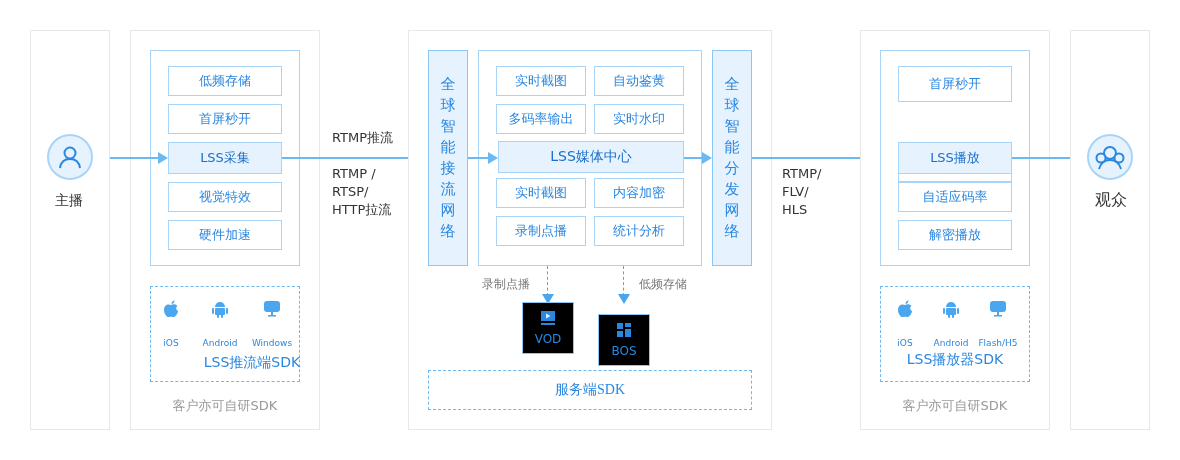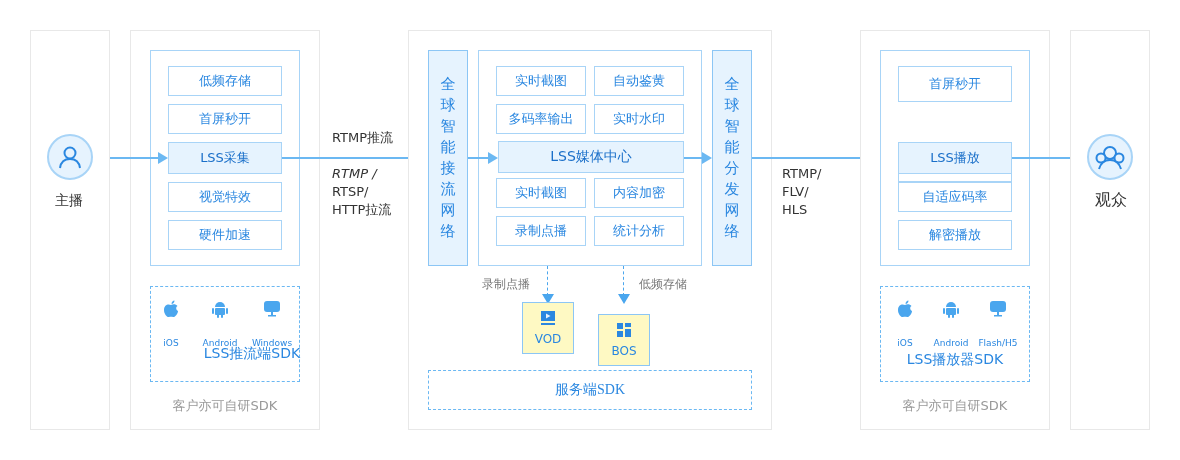--- a/index.html
+++ b/index.html
@@ -14,21 +14,21 @@
   .gray-label { position: absolute; color: #999; font-size: 13px; white-space: nowrap; text-align: center; }
   .black-label { position: absolute; color: #333; font-size: 13px; white-space: nowrap; line-height: 20px; }
   .hline { position: absolute; height: 1.5px; background: #6bb8f2; }
   .arrow-r { position: absolute; width: 0; height: 0; border-top: 6px solid transparent; border-bottom: 6px solid transparent; border-left: 10px solid #6bb8f2; }
   .arrow-d { position: absolute; width: 0; height: 0; border-left: 6px solid transparent; border-right: 6px solid transparent; border-top: 10px solid #4aa6ee; }
   .vdash { position: absolute; width: 0; border-left: 1.5px dashed #4aa6ee; }
   .avatar { position: absolute; width: 46px; height: 46px; border-radius: 50%; background: #e6f3fe; border: 2px solid #a8d4f7; display: flex; align-items: center; justify-content: center; }
   .platform { position: absolute; display: flex; flex-direction: column; align-items: center; width: 50px; }
   .platform .lbl { font-size: 9px; color: #2a87e0; margin-top: 20px; white-space: nowrap; }
   .sdk-title { position: absolute; font-size: 14px; color: #2a87e0; white-space: nowrap; text-align: center; }
-  .store { position: absolute; width: 52px; height: 52px; border: 1px solid #8cc6f5; background: #fef9c3; display: flex; flex-direction: column; align-items: center; justify-content: center; }
+  .store { position: absolute; width: 52px; height: 52px; border: 1px solid #8cc6f5; background: #000000; display: flex; flex-direction: column; align-items: center; justify-content: center; }
   .store .lbl { font-size: 12px; color: #2a87e0; margin-top: 6px; }
 </style>
 </head>
 <body>
 
 <div class="outer" style="left:30px;top:30px;width:80px;height:400px;"></div>
 <div class="avatar" style="left:47px;top:134px;">
   <svg width="26" height="26" viewBox="0 0 26 26">
     <circle cx="13" cy="9" r="5.5" fill="none" stroke="#2a87e0" stroke-width="2"></circle>
     <path d="M3 24 C4 17 9 15 13 15 C17 15 22 17 23 24" fill="none" stroke="#2a87e0" stroke-width="2"></path>
@@ -64,30 +64,30 @@
   <span class="lbl">Android</span>
 </div>
 <div class="platform" style="left:247px;top:300px;">
   <svg width="18" height="18" viewBox="0 0 18 18">
     <rect x="1" y="1" width="16" height="11" rx="3" fill="#4aa6ee"></rect>
     <rect x="8" y="12" width="2" height="3" fill="#4aa6ee"></rect>
     <rect x="5" y="15" width="8" height="1.5" fill="#4aa6ee"></rect>
   </svg>
   <span class="lbl">Windows</span>
 </div>
-<div class="sdk-title" style="left:150px;top:345px;width:164px;padding-left:40px;">LSS推流端SDK</div>
+<div class="sdk-title" style="left:150px;top:354px;width:164px;padding-left:40px;">LSS推流端SDK</div>
 <div class="gray-label" style="left:130px;top:397px;width:190px;">客户亦可自研SDK</div>
 
 <div class="hline" style="left:110px;top:157px;width:48px;"></div>
 <div class="arrow-r" style="left:158px;top:152px;"></div>
 
 <div class="hline" style="left:282px;top:157px;width:136px;"></div>
 <div class="arrow-r" style="left:418px;top:152px;"></div>
 <div class="black-label" style="left:332px;top:128px;">RTMP推流</div>
-<div class="black-label" style="left:332px;top:164px;font-style:italic;">RTMP /</div>
+<div class="black-label" style="left:332px;top:164px;">RTMP /</div>
 <div class="black-label" style="left:332px;top:182px;">RTSP/</div>
 <div class="black-label" style="left:332px;top:200px;">HTTP拉流</div>
 
 <div class="outer" style="left:408px;top:30px;width:364px;height:400px;"></div>
 
 <div class="vbar" style="left:428px;top:50px;width:40px;height:216px;">
   <span>全</span>
   <span>球</span>
   <span>智</span>
   <span>能</span>

